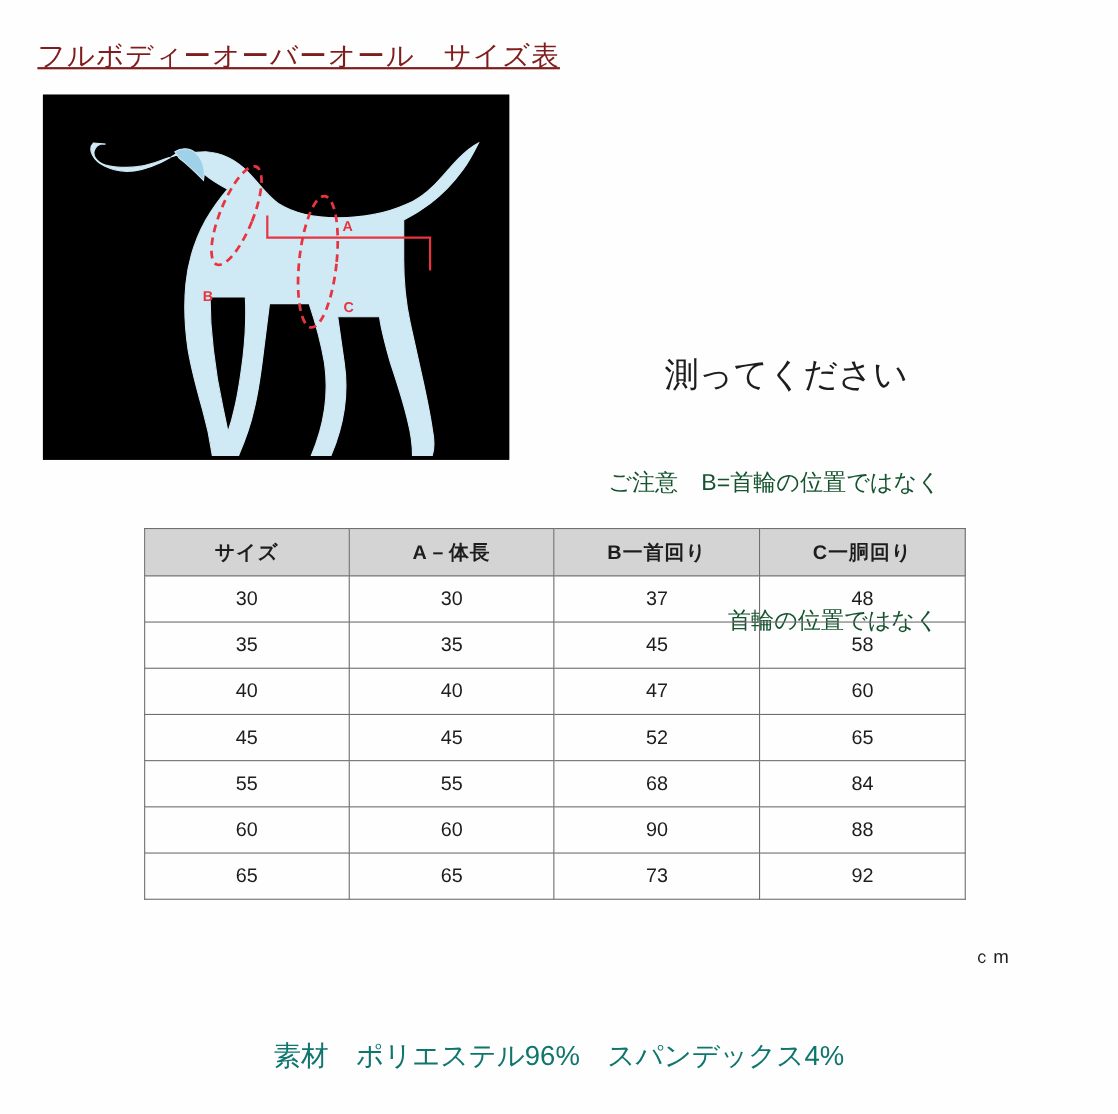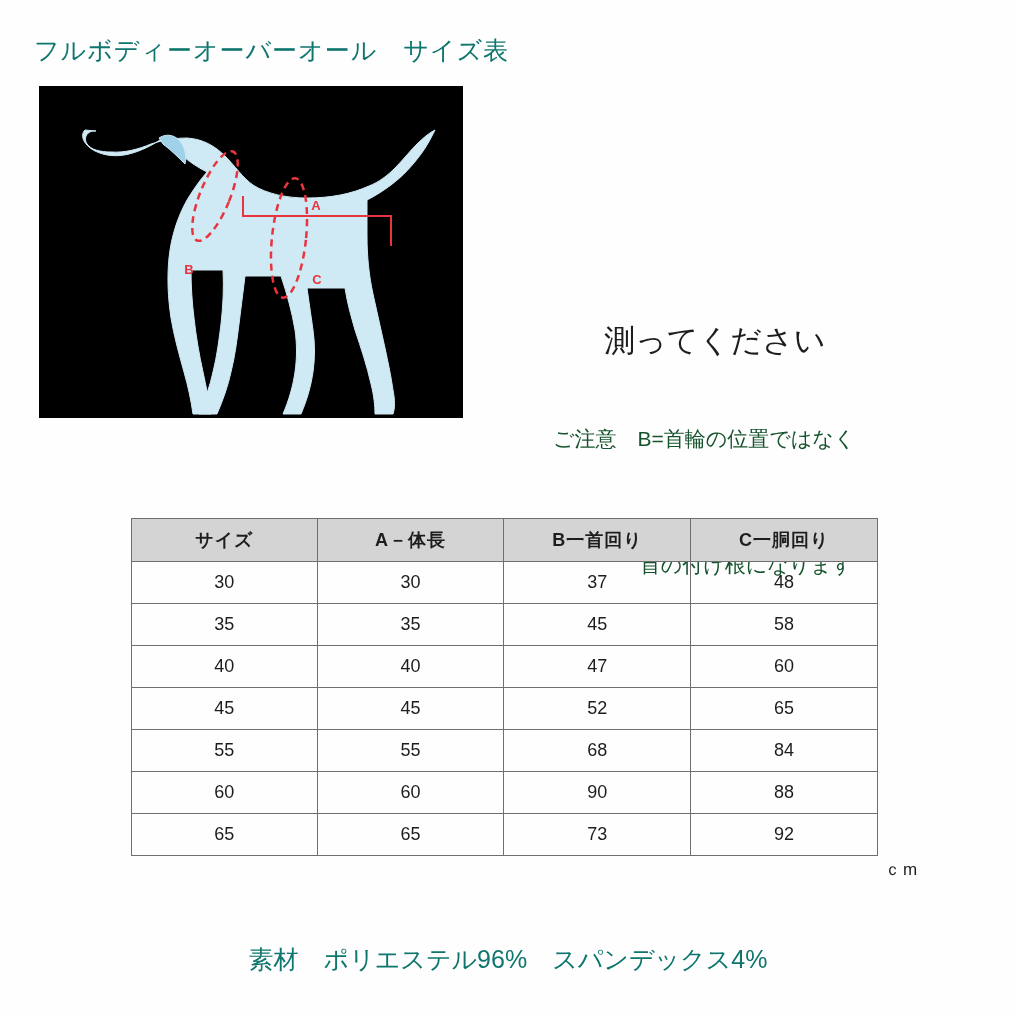--- a/index.html
+++ b/index.html
@@ -21,22 +21,23 @@
     background: #fefefe;
   }
 
   
   .title {
     position: absolute;
     left: 34px;
     top: 34px;
     font-size: 25px;
     letter-spacing: 1px;
-    color: #0f766e;
-    white-space: pre;
+    color: #7f1d1d;
+    white-space: pre;
+    text-decoration: underline;
   }
 
   
   .illus {
     position: absolute;
     left: 39px;
     top: 86px;
     width: 424px;
     height: 332px;
     background: #000000;
@@ -69,21 +70,20 @@
   }
 
   
   .size-table {
     position: absolute;
     left: 131px;
     top: 480px;
     border-collapse: collapse;
     width: 747px;
     font-size: 18px;
-    margin-top: 38px;
   }
   .size-table th,
   .size-table td {
     border: 1px solid #6f6f6f;
     text-align: center;
     color: #1d1d1d;
   }
   .size-table th {
     background: #d4d4d4;
     height: 40px;
@@ -206,21 +206,21 @@
       <text x="278" y="198" fill="#e8343f" font-size="13" font-weight="bold" text-anchor="middle" font-family="Liberation Sans, sans-serif">C</text>
     </svg>
   </div>
 
   <div class="note-main">
     <div>測ってください</div>
   </div>
 
   <div class="note-red">
     <div>ご注意　B=首輪の位置ではなく</div>
-    <div class="line2">首の付け根になります</div>
+    <div class="line2">首輪の位置ではなく</div>
   </div>
 
   <table class="size-table">
     <colgroup>
       <col class="c0">
         <col class="c1">
         <col class="c2">
         <col class="c3">
     </colgroup>
     <thead>

